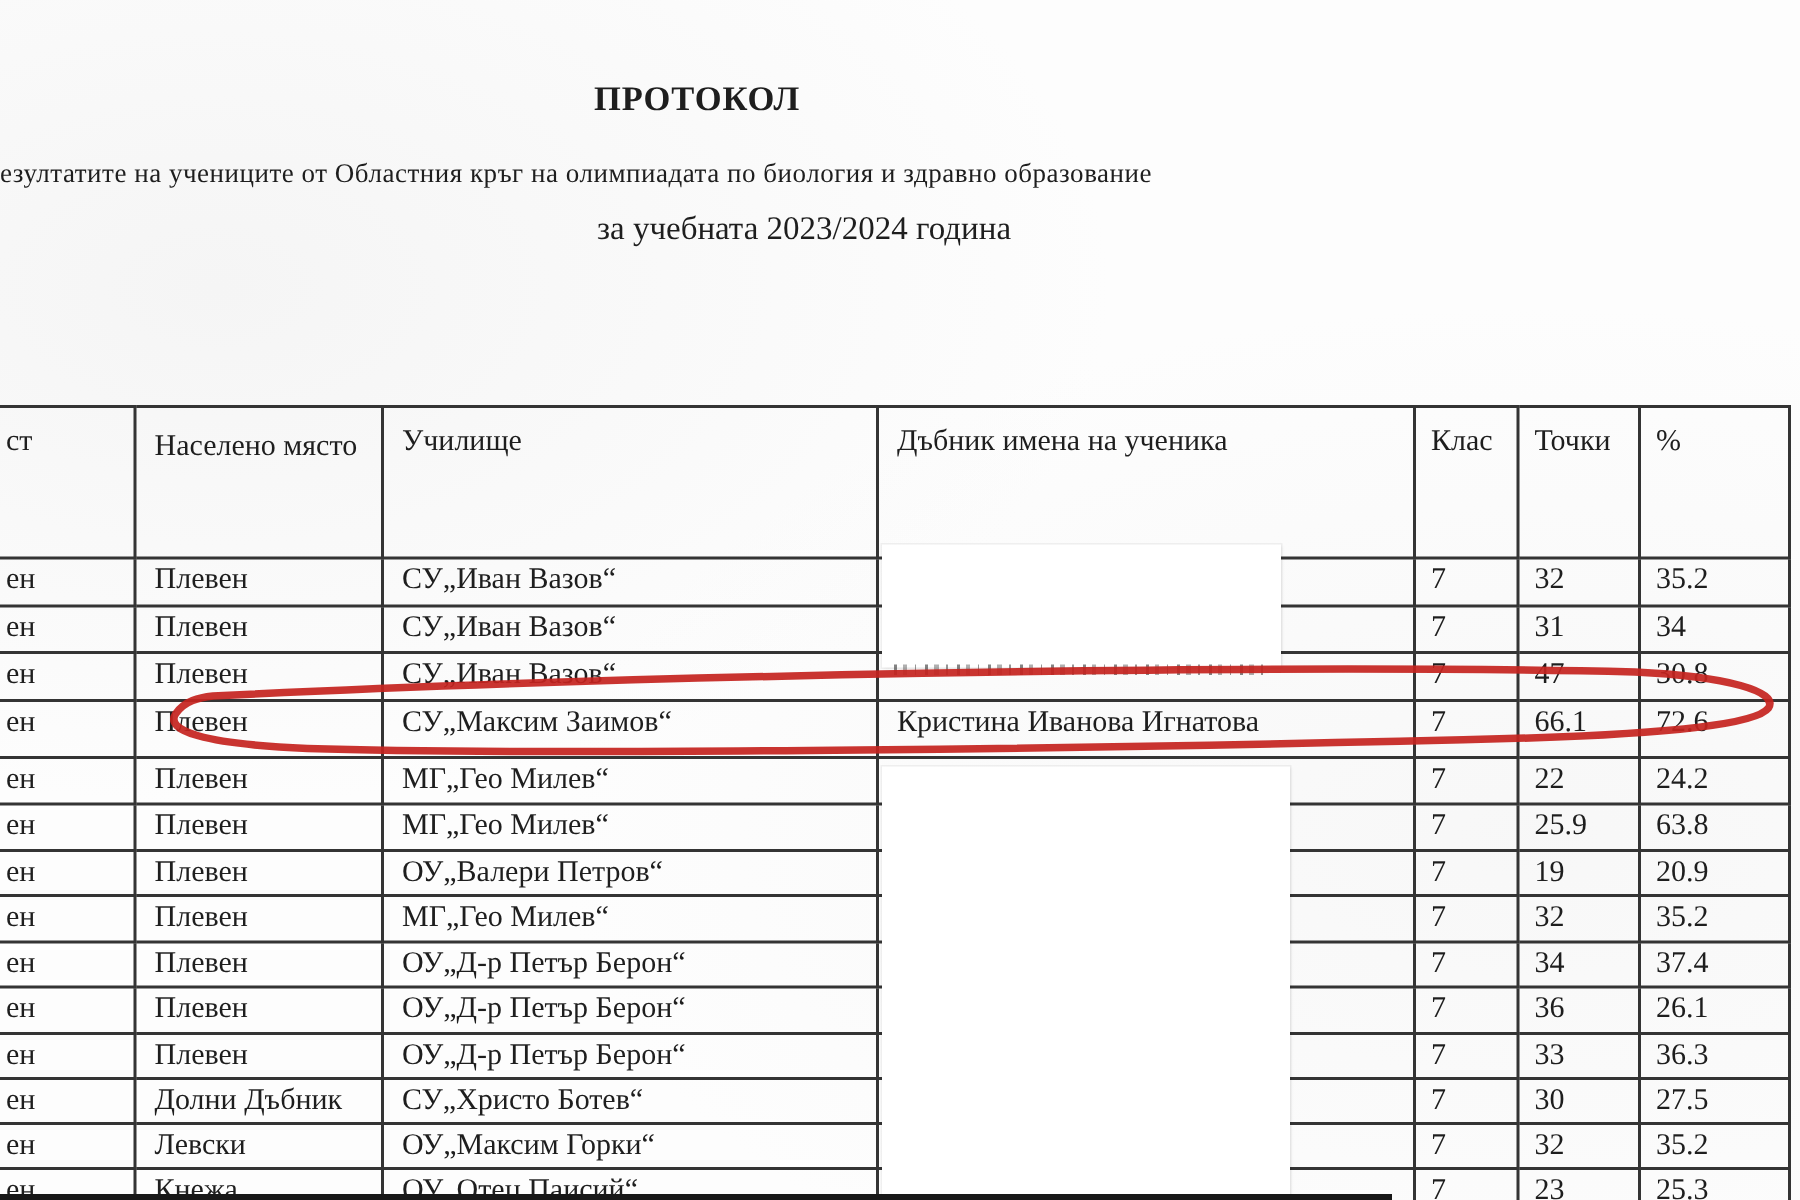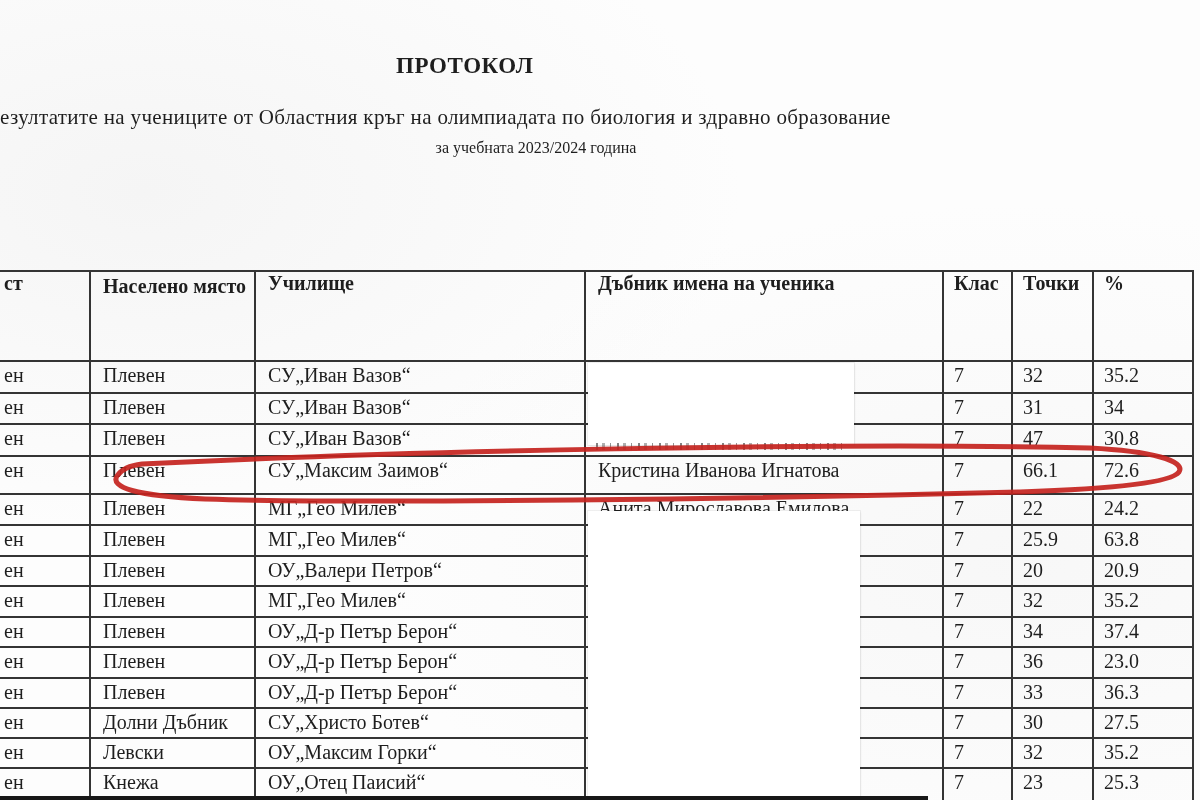--- a/index.html
+++ b/index.html
@@ -11,38 +11,38 @@
       #fdfdfd;
     font-family:"Liberation Serif","DejaVu Serif",serif;
     color:#1e1e1e;
   }
   .doc-title{
     position:absolute;top:53px;left:396px;
     font-size:23px;font-weight:bold;letter-spacing:.6px;
   }
   .doc-sub1{
     position:absolute;top:105px;left:0;
-    font-size:21px;letter-spacing:.35px;white-space:nowrap;
+    font-size:18px;letter-spacing:.35px;white-space:nowrap;
   }
   .doc-sub2{
     position:absolute;top:139px;left:0;width:1072px;
-    font-size:16px;text-align:center;
+    font-size:22px;text-align:center;
   }
   table.results{
     position:absolute;left:0;top:270px;width:1193px;
     border-collapse:collapse;table-layout:fixed;
     font-size:20px;z-index:1;
   }
   .results th,.results td{
     border:2px solid #343434;
     vertical-align:top;text-align:left;
     padding:2px 4px 0 12px;
     font-weight:normal;overflow:hidden;white-space:nowrap;
   }
-  .results th{height:88px;padding-top:0;font-weight:bold;}
+  .results th{height:88px;padding-top:11px;}
   .results th.wrap{white-space:normal;line-height:1.45;}
   .results th:first-child,.results td:first-child{border-left:none;padding-left:4px;}
   .results th:nth-child(n+5),.results td:nth-child(n+5){padding-left:10px;}
   .results tbody tr:nth-child(1){height:32px}
   .results tbody tr:nth-child(2){height:31px}
   .results tbody tr:nth-child(3){height:32px}
   .results tbody tr:nth-child(4){height:38px}
   .results tbody tr:nth-child(5){height:31px}
   .results tbody tr:nth-child(6){height:31px}
   .results tbody tr:nth-child(7){height:30px}
@@ -154,21 +154,21 @@
           <td>7</td>
           <td>25.9</td>
           <td>63.8</td>
         </tr>
         <tr>
           <td>ен</td>
           <td>Плевен</td>
           <td>ОУ„Валери Петров“</td>
           <td></td>
           <td>7</td>
-          <td>20</td>
+          <td>19</td>
           <td>20.9</td>
         </tr>
         <tr>
           <td>ен</td>
           <td>Плевен</td>
           <td>МГ„Гео Милев“</td>
           <td></td>
           <td>7</td>
           <td>32</td>
           <td>35.2</td>
@@ -182,21 +182,21 @@
           <td>34</td>
           <td>37.4</td>
         </tr>
         <tr>
           <td>ен</td>
           <td>Плевен</td>
           <td>ОУ„Д-р Петър Берон“</td>
           <td></td>
           <td>7</td>
           <td>36</td>
-          <td>23.0</td>
+          <td>26.1</td>
         </tr>
         <tr>
           <td>ен</td>
           <td>Плевен</td>
           <td>ОУ„Д-р Петър Берон“</td>
           <td></td>
           <td>7</td>
           <td>33</td>
           <td>36.3</td>
         </tr>

